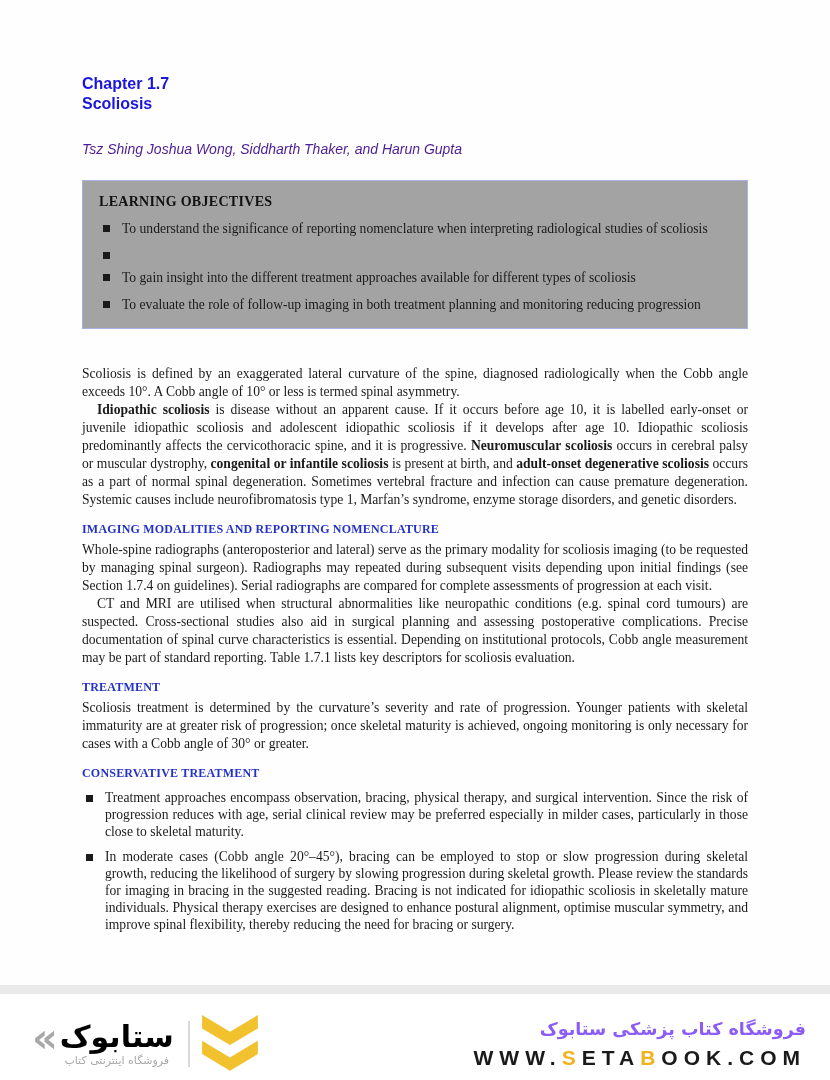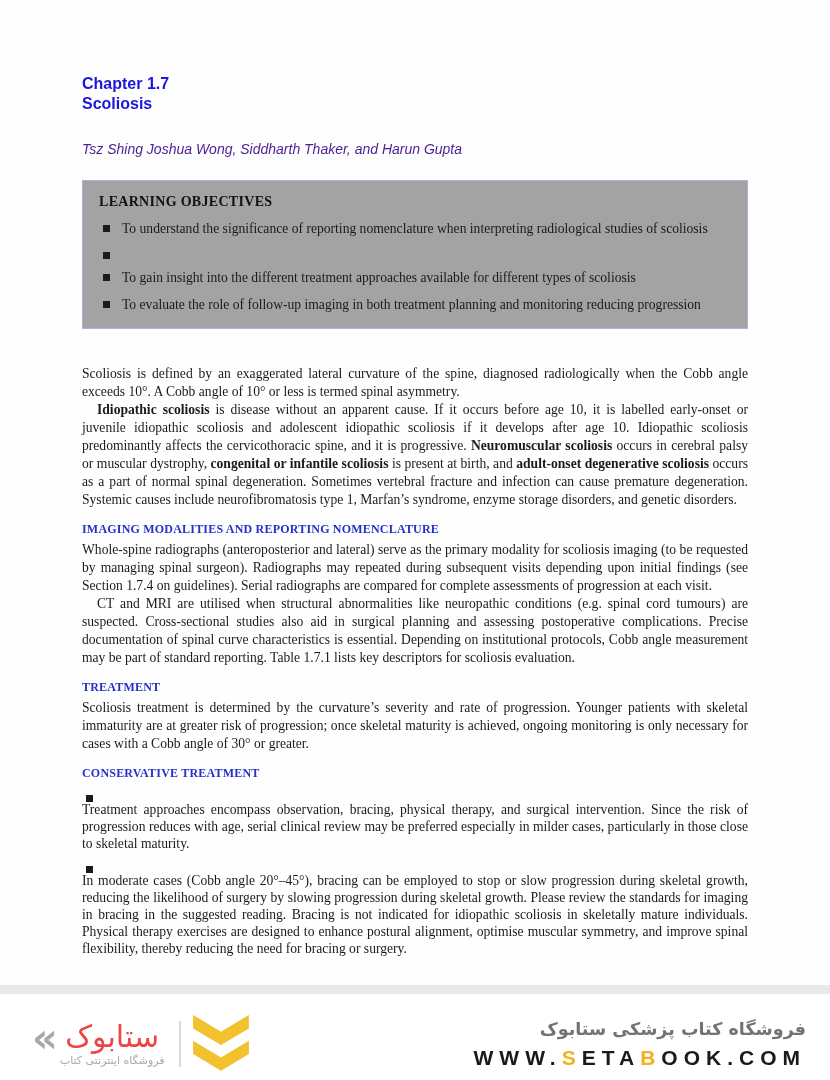--- a/index.html
+++ b/index.html
@@ -54,53 +54,52 @@
   .sec-heading{
     font-family:"Liberation Serif", serif;
     color:#2431c8;font-weight:bold;font-size:12px;letter-spacing:0.2px;
     margin:13px 0 4px 0;
   }
   b.inline-bold{font-weight:bold;}
   
   .c-bullet{
     display:flex;margin-top:9px;font-size:13.6px;line-height:16.8px;
     text-align:justify;
-    flex-direction:column;
   }
   
   .footer{
     position:absolute;left:0;bottom:0;width:830px;height:72px;
     background:#ffffff;display:flex;align-items:center;
     justify-content:space-between;padding:0 18px;box-sizing:border-box;
   }
   .logo{
     display:flex;align-items:center;margin-left:14px;
   }
   .logo-guillemet{
     font-family:"DejaVu Sans", sans-serif;color:#a8a8a8;font-weight:bold;
     font-size:40px;line-height:40px;margin-right:2px;transform:translateY(-6px);
   }
   .logo-word-col{display:flex;flex-direction:column;align-items:center;}
   .logo-wordmark{
-    font-family:"DejaVu Sans", sans-serif;color:#ef4444;font-weight:normal;
+    font-family:"DejaVu Sans", sans-serif;color:#000000;font-weight:bold;
     font-size:30px;line-height:32px;
   }
   .logo-caption{
     font-family:"DejaVu Sans", sans-serif;color:#a8a8a8;font-size:11px;
     margin-top:1px;
   }
   .logo-divider{
     width:2px;height:46px;background:#d9d9d9;margin:0 12px 0 14px;
   }
   .footer-right{
     text-align:right;margin-right:6px;
   }
   .store-title{
     font-family:"DejaVu Sans", sans-serif;font-size:17.5px;font-weight:600;
-    color:#737373;direction:rtl;
+    color:#8b5cf6;direction:rtl;
   }
   .site-url{
     font-family:"Liberation Sans", sans-serif;font-size:21px;font-weight:600;
     letter-spacing:6px;color:#1a1a1a;margin-top:7px;white-space:nowrap;
   }
   .url-accent{color:#f2b21e;}
 </style>
 </head>
 <body>
 

